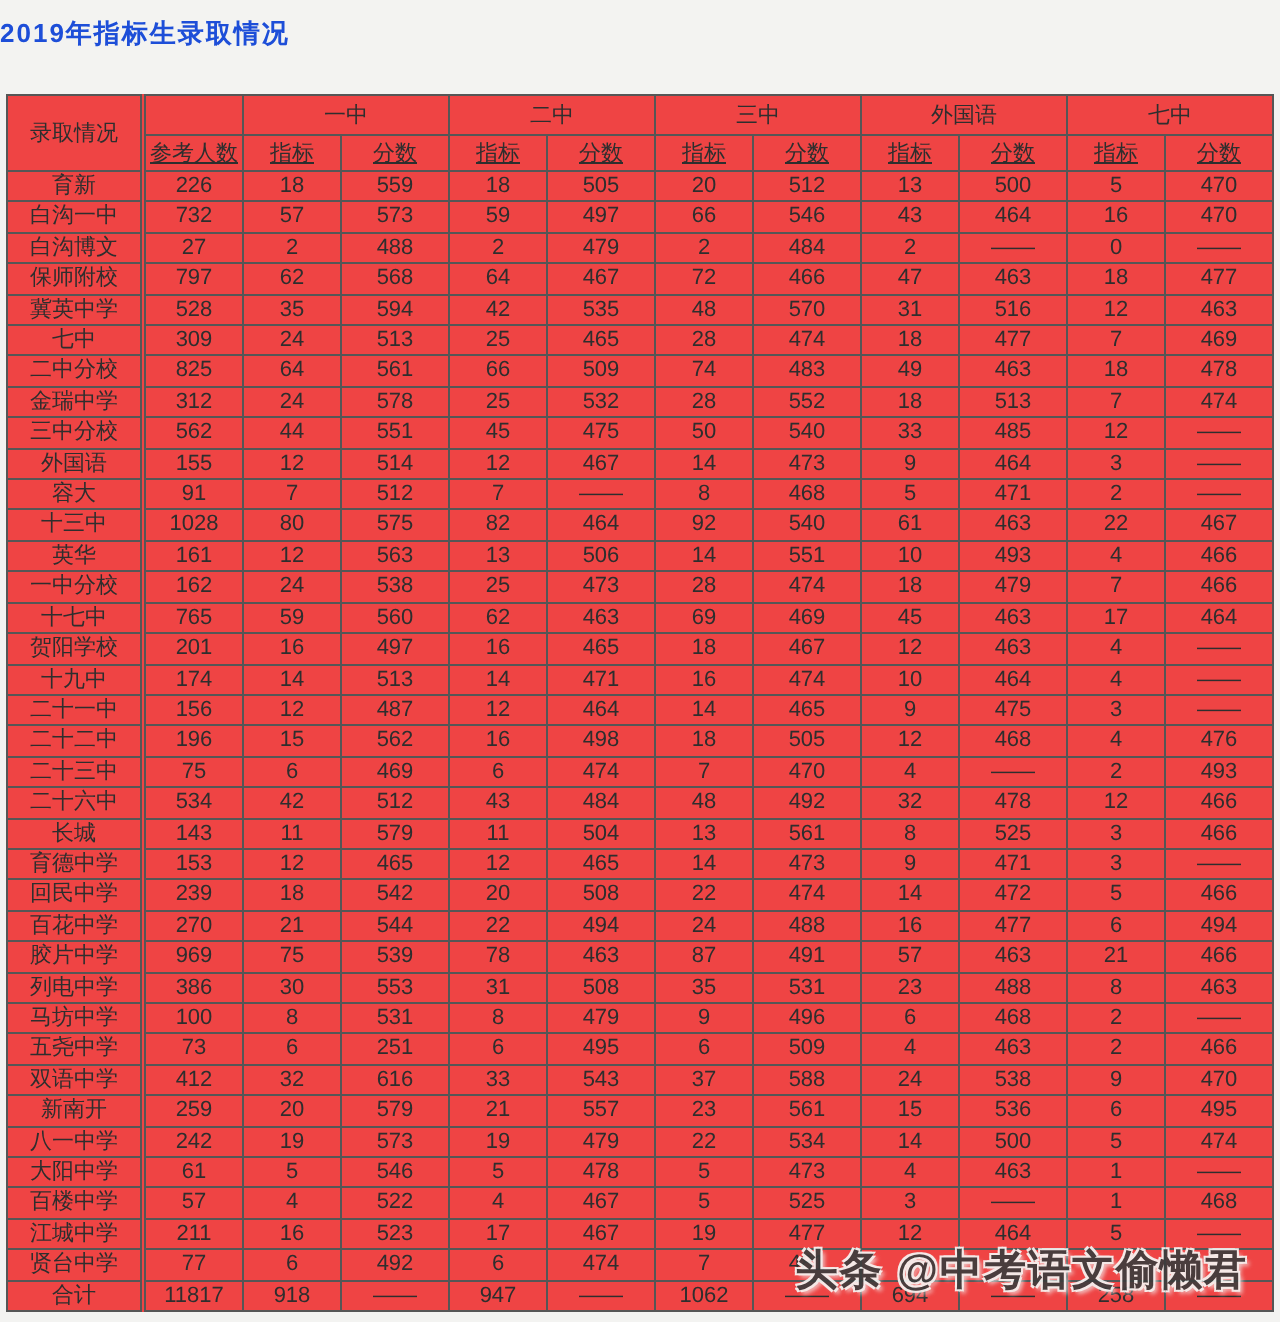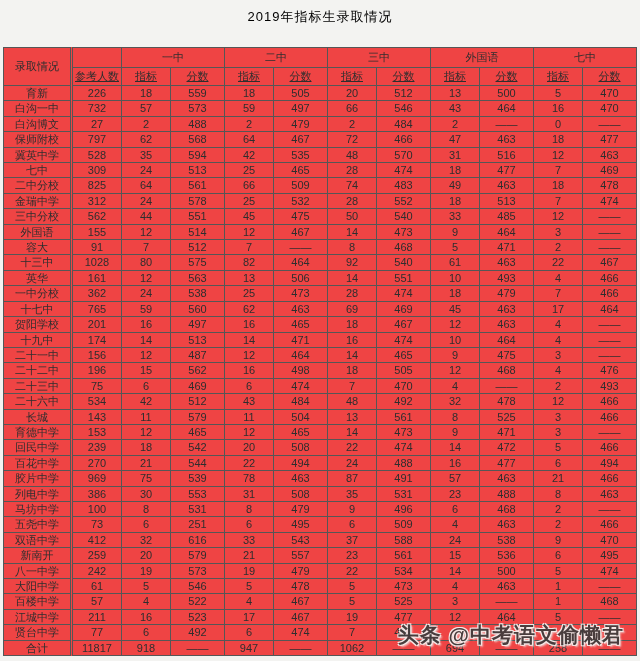--- a/index.html
+++ b/index.html
@@ -4,21 +4,21 @@
 <style>
   html,body{margin:0;padding:0;}
   body{
     width:640px;height:661px;position:relative;overflow:hidden;
     background:#f3f3f1;
     font-family:"Liberation Sans","DejaVu Sans",sans-serif;
     color:#2b2b2b;
   }
   .page-title{
     position:absolute;top:8px;left:0;width:100%;
-    text-align:center;font-size:13px;font-weight:normal;color:#000000;
+    font-size:13px;font-weight:bold;color:#1d4ed8;
     letter-spacing:1px;
   }
   table.report{
     position:absolute;left:3px;top:47px;
     border-collapse:collapse;table-layout:fixed;
     width:634px;
     background:#ef4444;
   }
   table.report th, table.report td{
     border:1px solid #565656;
@@ -265,21 +265,21 @@
         <td>506</td>
         <td>14</td>
         <td>551</td>
         <td>10</td>
         <td>493</td>
         <td>4</td>
         <td>466</td>
       </tr>
       <tr>
         <td class="dbl">一中分校</td>
-        <td>362</td>
+        <td>162</td>
         <td>24</td>
         <td>538</td>
         <td>25</td>
         <td>473</td>
         <td>28</td>
         <td>474</td>
         <td>18</td>
         <td>479</td>
         <td>7</td>
         <td>466</td>

